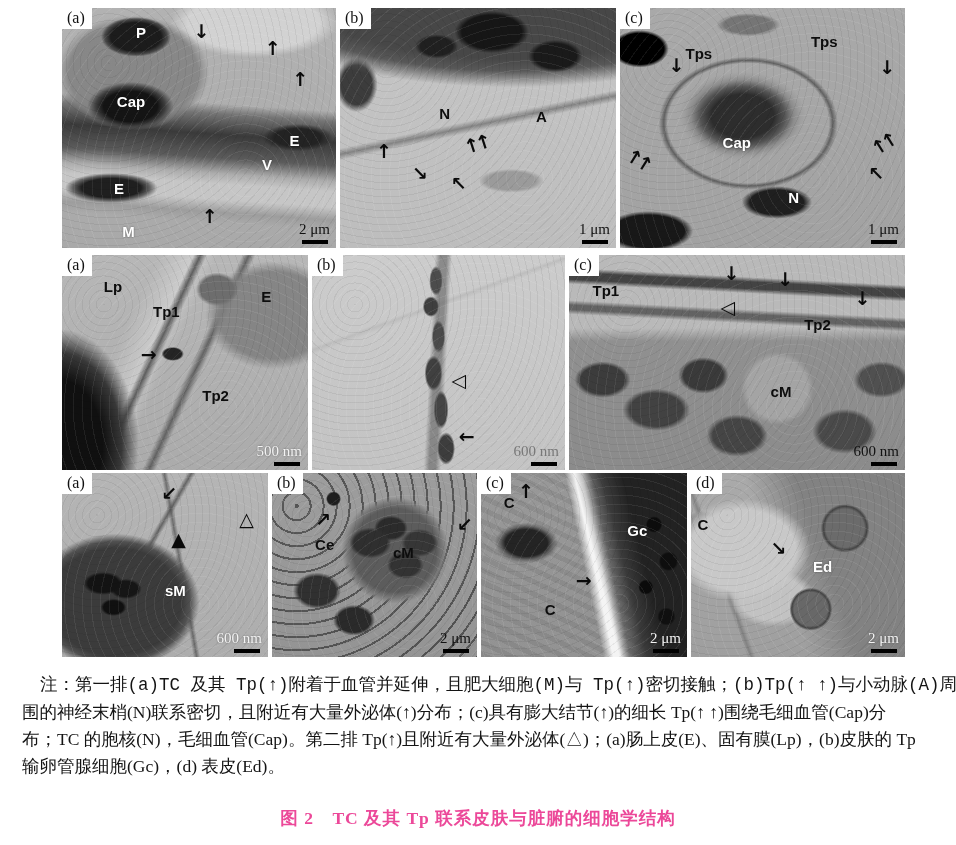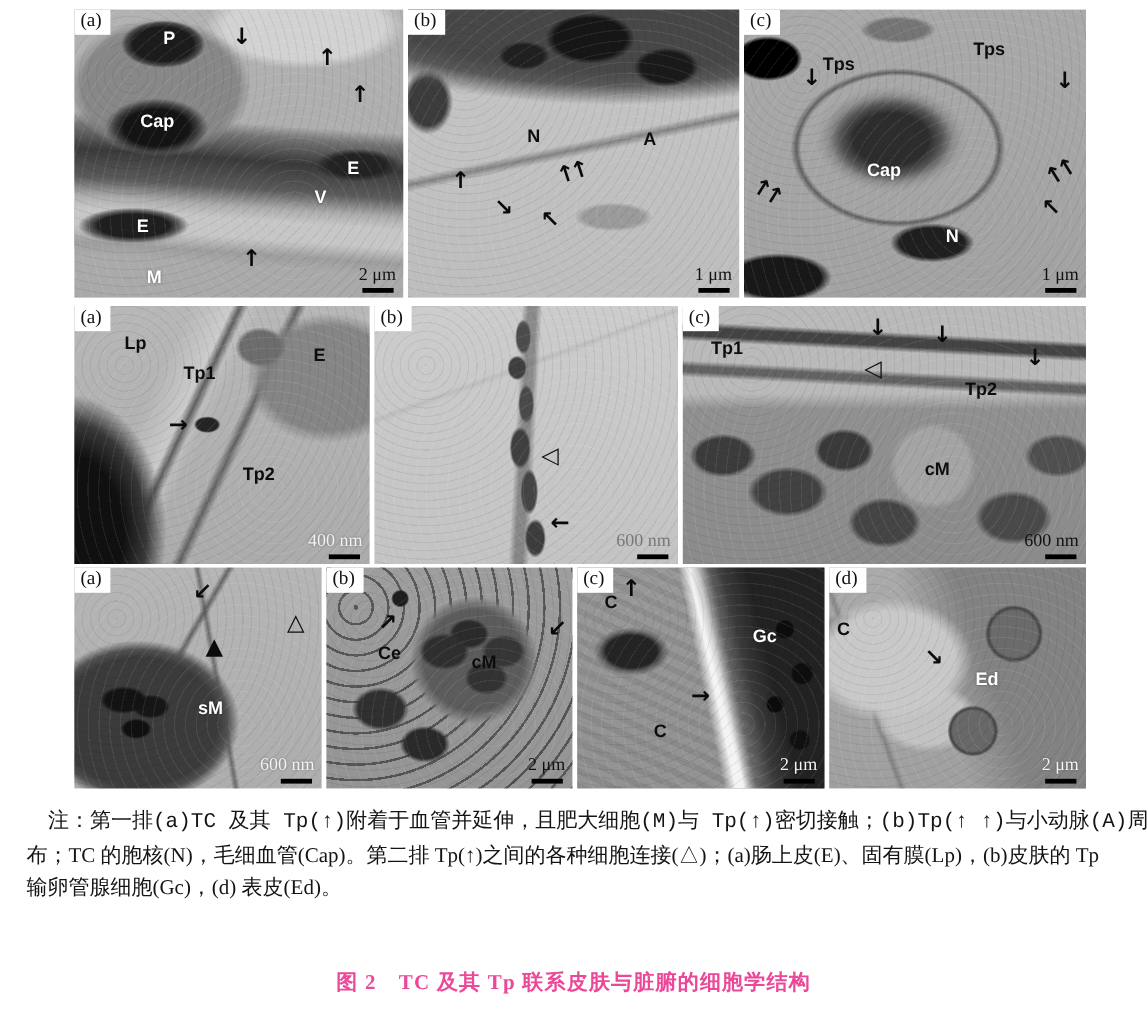--- a/index.html
+++ b/index.html
@@ -190,21 +190,21 @@
   <div class="figrow" style="top:255px;height:215px;">
 
     <div class="panel p2a" style="width:246px;">
       <span class="pletter">(a)</span>
       <span class="lbl k" style="left:17%;top:11%;">Lp</span>
       <span class="lbl k" style="left:37%;top:23%;">Tp1</span>
       <span class="lbl k" style="left:57%;top:62%;">Tp2</span>
       <span class="lbl k" style="left:81%;top:16%;">E</span>
       <span class="mk" style="left:32%;top:42%;">→</span>
       <div class="scalebar sb-w">
-        <span>400 nm</span><i class="bar"></i>
+        <span>500 nm</span><i class="bar"></i>
       </div>
     </div>
 
     <div class="panel p2b" style="width:253px;">
       <span class="pletter">(b)</span>
       <span class="mk" style="left:55%;top:54%;">◁</span>
       <span class="mk" style="left:58%;top:80%;">←</span>
       <div class="scalebar sb-g">
         <span>600 nm</span><i class="bar"></i>
       </div>
@@ -267,20 +267,21 @@
       <span class="lbl w" style="left:57%;top:47%;">Ed</span>
       <span class="mk" style="left:37%;top:36%;">↘</span>
       <div class="scalebar sb-w">
         <span>2 μm</span><i class="bar"></i>
       </div>
     </div>
   </div>
 
   <div class="note">
     <div class="ln">注：第一排(a)TC 及其 Tp(↑)附着于血管并延伸，且肥大细胞(M)与 Tp(↑)密切接触；(b)Tp(↑ ↑)与小动脉(A)周</div>
-    <div class="ln">布；TC 的胞核(N)，毛细血管(Cap)。第二排 Tp(↑)之间的各种细胞连接(△)；(a)肠上皮(E)、固有膜(Lp)，(b)皮肤的 Tp</div>
+    <div class="ln">围的神经末梢(N)联系密切，且附近有大量外泌体(↑)分布；(c)具有膨大结节(↑)的细长 Tp(↑ ↑)围绕毛细血管(Cap)分</div>
+    <div class="ln">布；TC 的胞核(N)，毛细血管(Cap)。第二排 Tp(↑)且附近有大量外泌体(△)；(a)肠上皮(E)、固有膜(Lp)，(b)皮肤的 Tp</div>
     <div class="ln">输卵管腺细胞(Gc)，(d) 表皮(Ed)。</div>
   </div>
 
   <div class="figtitle">图 2　TC 及其 Tp 联系皮肤与脏腑的细胞学结构</div>
 
 
 </div>
 
 </body></html>

